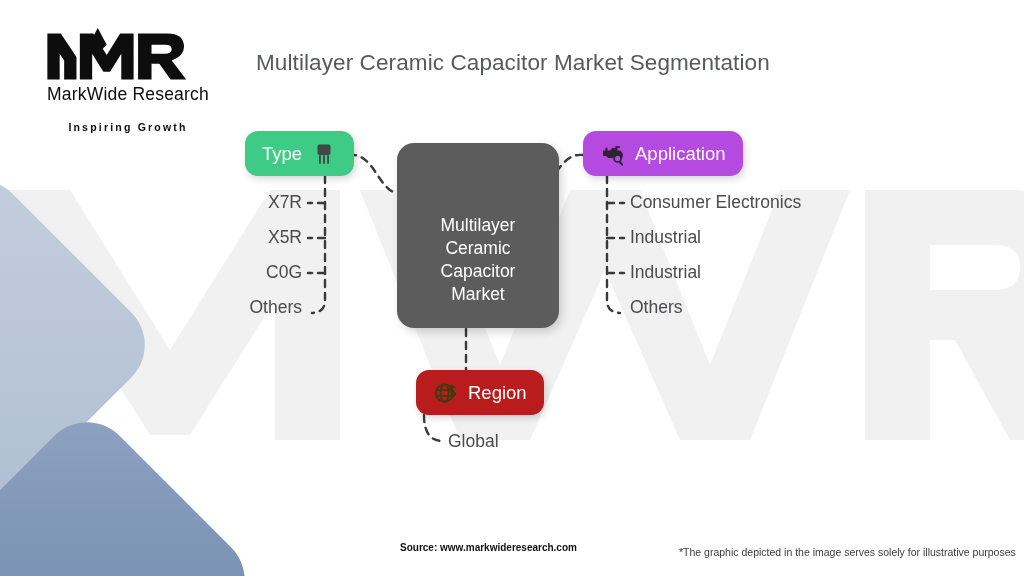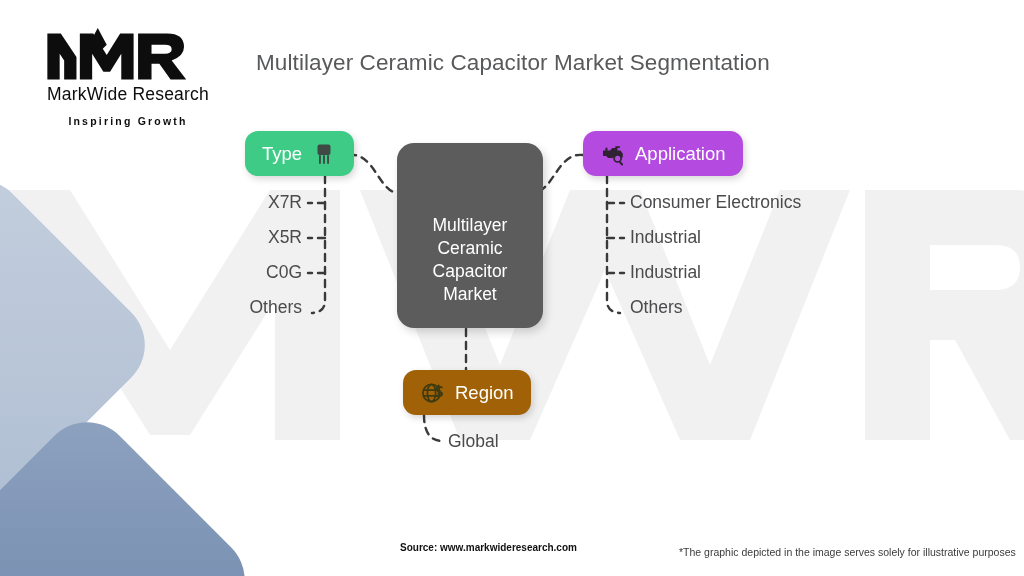--- a/index.html
+++ b/index.html
@@ -70,21 +70,21 @@
     font-size: 17.5px;
     font-weight: 400;
     letter-spacing: 0.2px;
     margin-top: 0;
     white-space: nowrap;
   }
   .logo .tag {
     font-size: 10.5px;
     font-weight: 700;
     letter-spacing: 2.2px;
-    margin-top: 10px;
+    margin-top: 16px;
     white-space: nowrap;
   }
 
   
   .title {
     position: absolute;
     left: 256px;
     top: 50px;
     font-size: 22.5px;
     color: #58595b;
@@ -100,21 +100,21 @@
     width: 1024px;
     height: 576px;
     pointer-events: none;
   }
 
   
   .center-node {
     position: absolute;
     left: 397px;
     top: 143px;
-    width: 146px;
+    width: 162px;
     height: 185px;
     background: #5c5c5c;
     border-radius: 17px;
     box-shadow: 3px 4px 9px rgba(0,0,0,0.16);
     display: flex;
     align-items: flex-end;
     justify-content: center;
     padding-bottom: 22px;
     box-sizing: border-box;
   }
@@ -146,21 +146,21 @@
   .pill .pill-icon {
     display: flex;
     align-items: center;
     justify-content: center;
     width: 26px;
     height: 26px;
     flex: 0 0 auto;
   }
   .pill-type   { left: 245px; top: 131px; background: #3ecb86; }
   .pill-app    { left: 583px; top: 131px; background: #b44ae0; }
-  .pill-region { left: 403px; top: 370px; background: #a16207; }
+  .pill-region { left: 416px; top: 370px; background: #b91c1c; }
 
   
   .leaf {
     position: absolute;
     font-size: 17.5px;
     color: #4b4b4d;
     white-space: nowrap;
   }
   .leaf.right { text-align: right; }
   .leaf.left  { text-align: right; }

